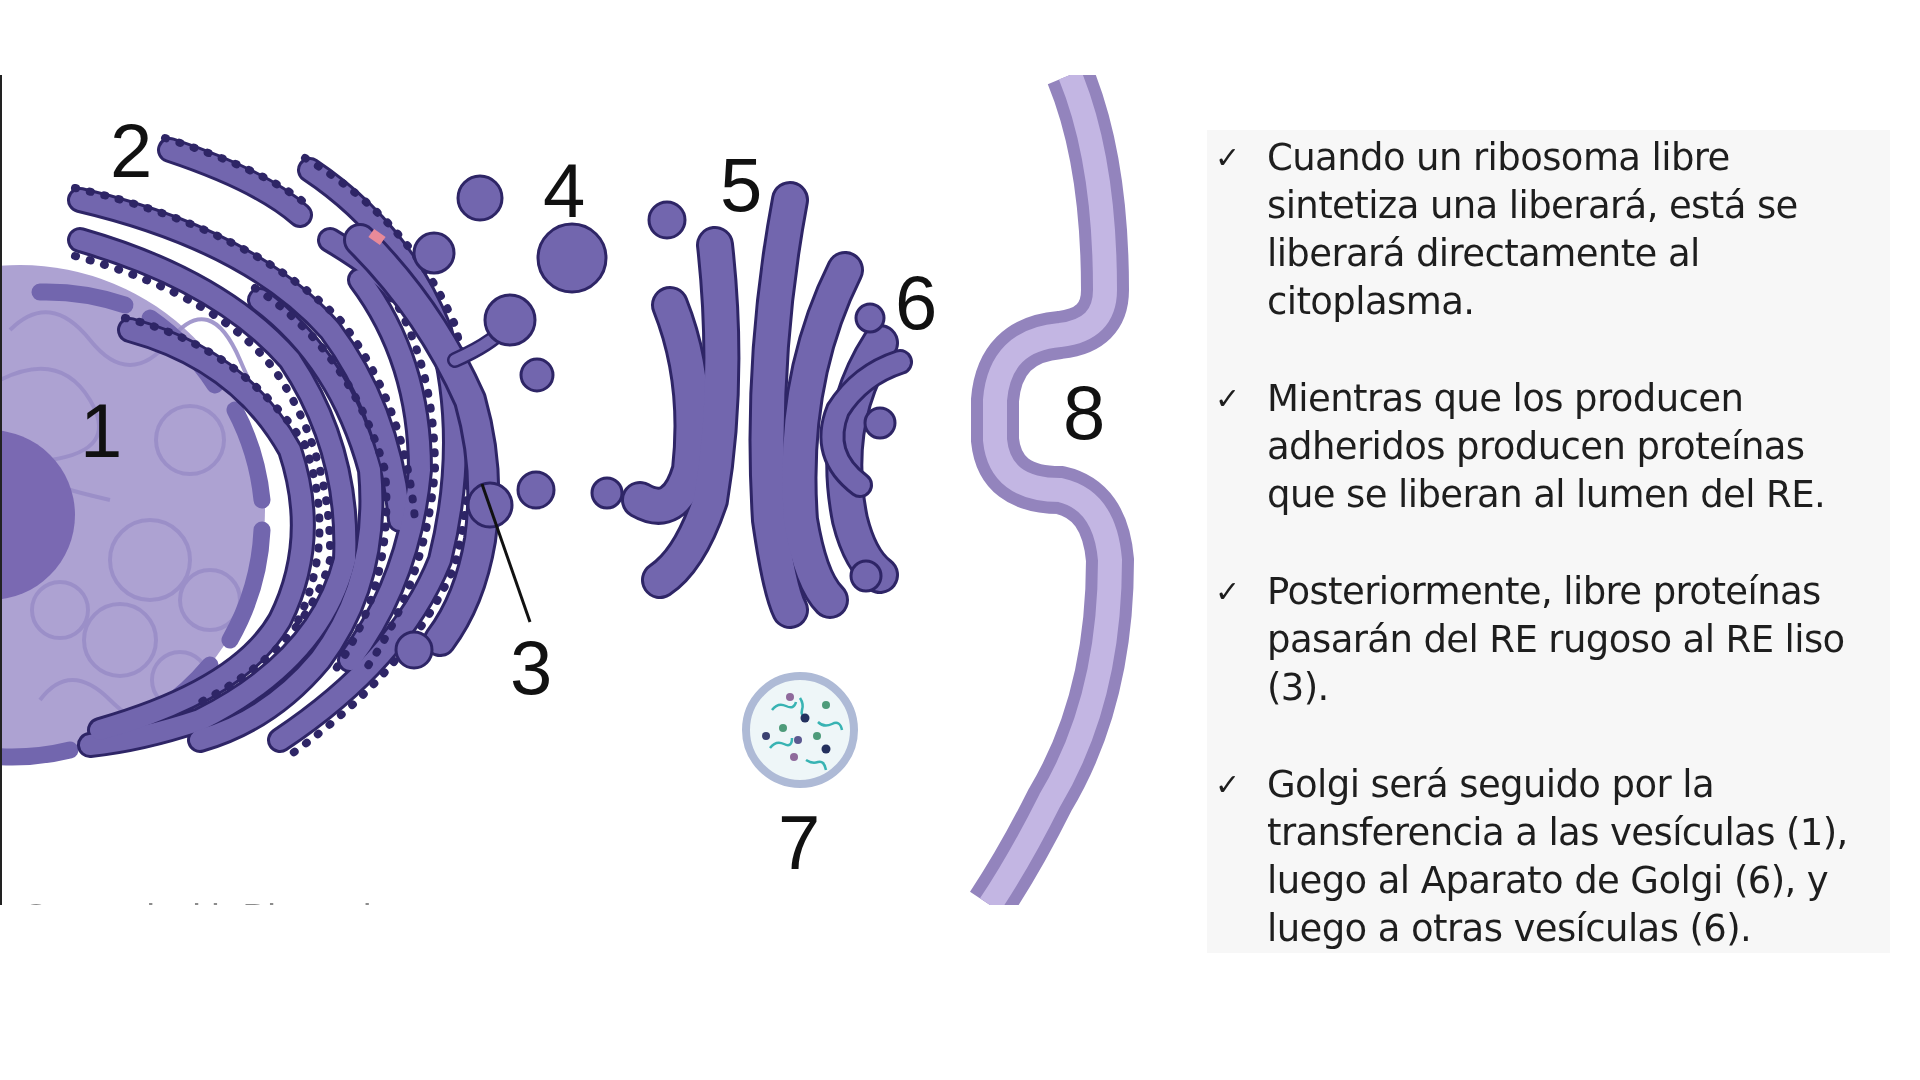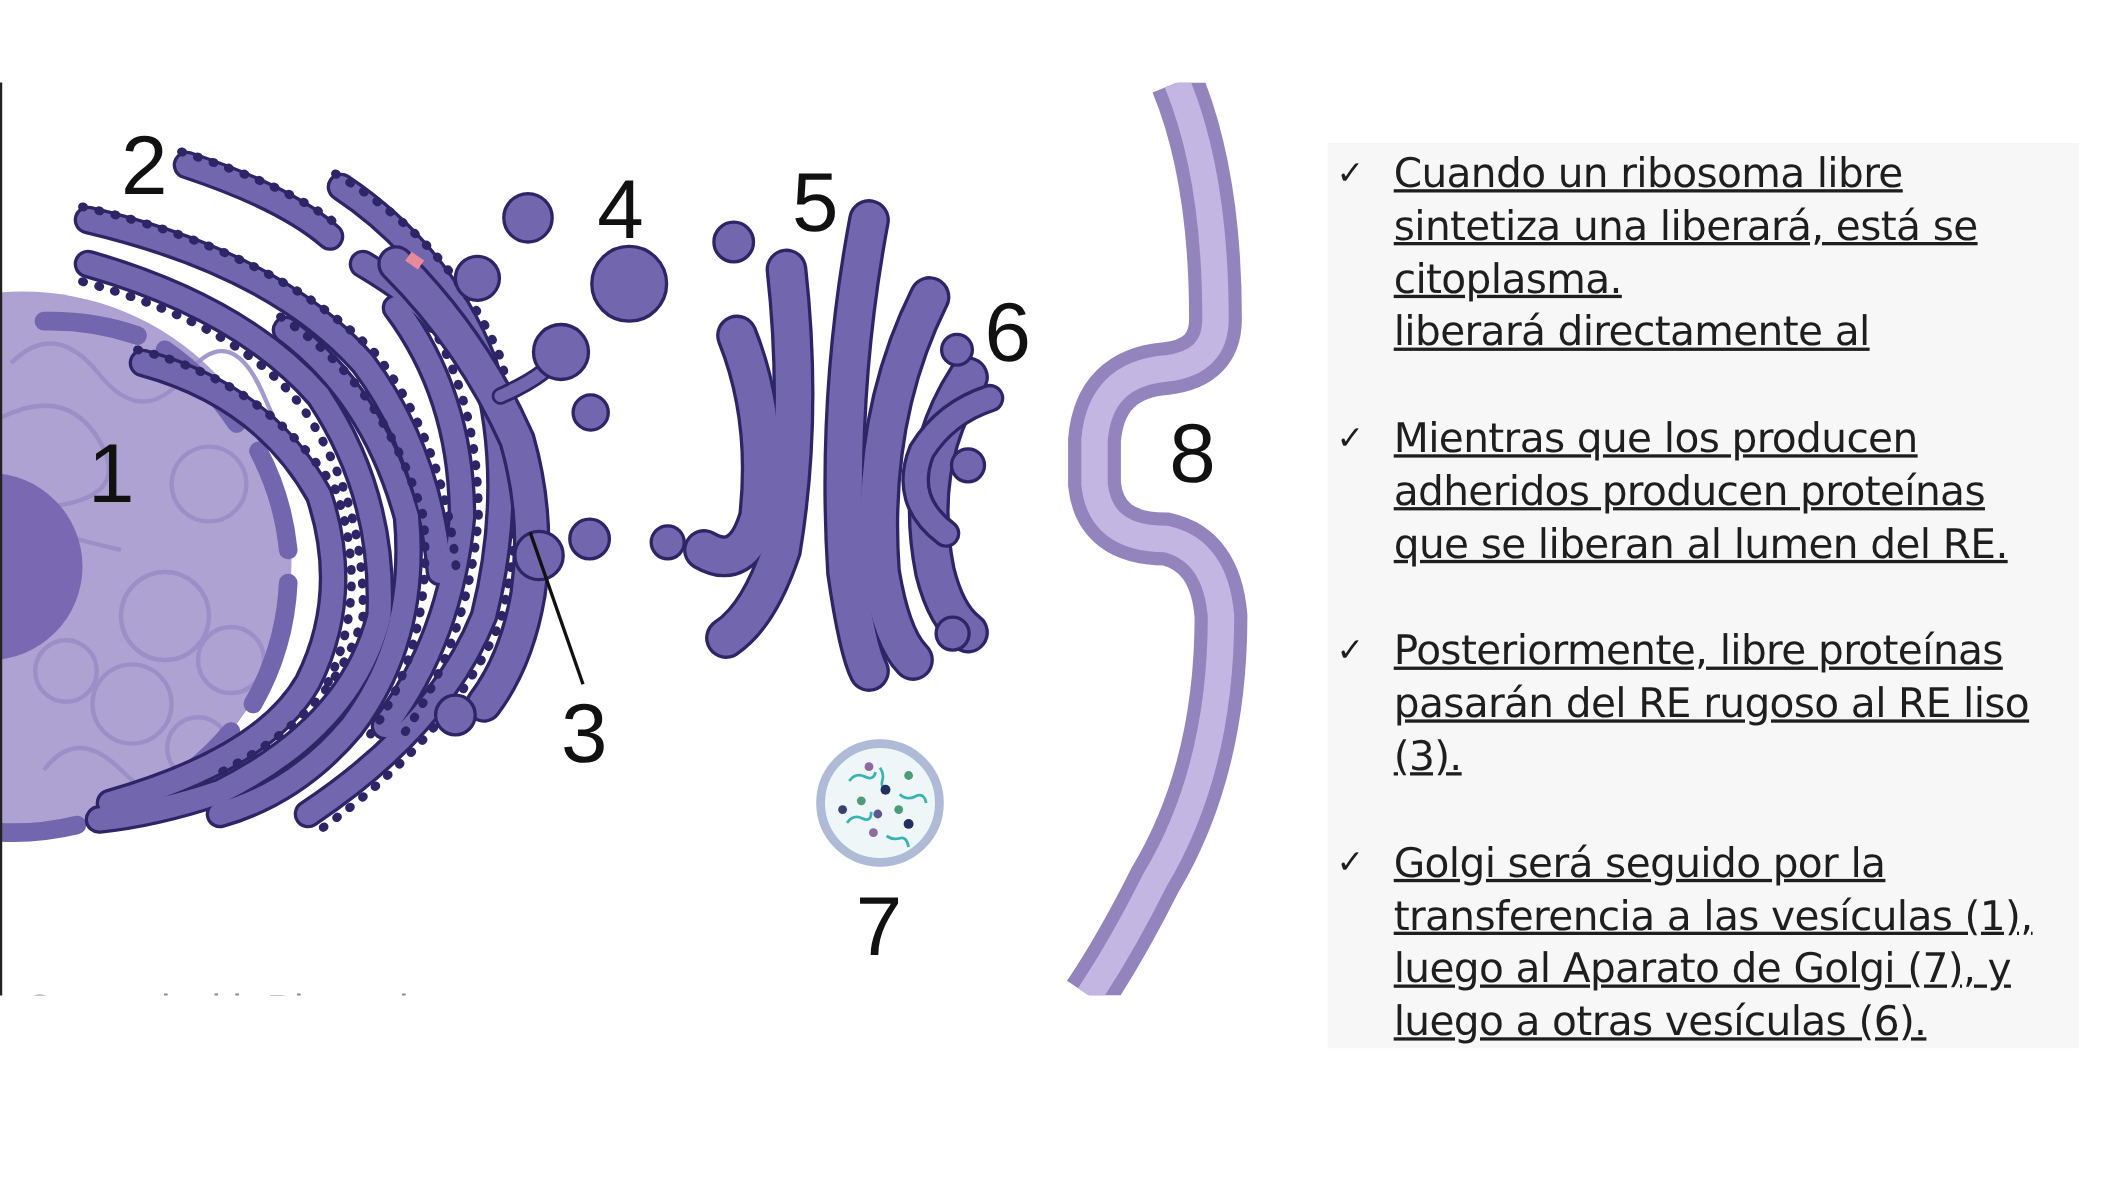--- a/index.html
+++ b/index.html
@@ -28,21 +28,21 @@
     background: #f7f7f7;
   }
   .bullet {
     position: absolute; left: 0; width: 683px;
     font-family: "DejaVu Sans", sans-serif; font-size: 37px; line-height: 48px; color: #1e1e1e;
   }
   .bullet .check {
     position: absolute; left: 8px; top: 0; font-size: 30px; color: #1e1e1e;
   }
   .bullet .body {
-    position: absolute; left: 60px; top: 0; width: 620px; letter-spacing: -0.6px; text-decoration: underline;
+    position: absolute; left: 60px; top: 0; width: 620px; letter-spacing: -0.6px;
   }
 </style>
 </head>
 <body>
 
 <div class="diagram">
   <svg width="1180" height="830" viewBox="0 75 1180 830">
     <defs>
       <pattern id="ribo" width="22" height="22" patternUnits="userSpaceOnUse">
         <circle cx="11" cy="11" r="4" fill="#2e2566"></circle>
@@ -193,22 +193,22 @@
   <span class="credit">Created with Biorender.com</span>
 </div>
 <div class="left-rule"></div>
 
 <div class="text-panel">
   <div class="bullet" style="top:4px;">
     <span class="check">✓</span>
     <div class="body">
       <div>Cuando un ribosoma libre</div>
       <div>sintetiza una liberará, está se</div>
+      <div>liberará directamente al</div>
       <div>citoplasma.</div>
-      <div>liberará directamente al</div>
     </div>
   </div>
 
   <div class="bullet" style="top:245px;">
     <span class="check">✓</span>
     <div class="body">
       <div>Mientras que los producen</div>
       <div>adheridos producen proteínas</div>
       <div>que se liberan al lumen del RE.</div>
     </div>
@@ -221,17 +221,17 @@
       <div>pasarán del RE rugoso al RE liso</div>
       <div>(3).</div>
     </div>
   </div>
 
   <div class="bullet" style="top:631px;">
     <span class="check">✓</span>
     <div class="body">
       <div>Golgi será seguido por la</div>
       <div>transferencia a las vesículas (1),</div>
-      <div>luego al Aparato de Golgi (7), y</div>
+      <div>luego al Aparato de Golgi (6), y</div>
       <div>luego a otras vesículas (6).</div>
     </div>
   </div>
 </div>
 
 </body></html>

